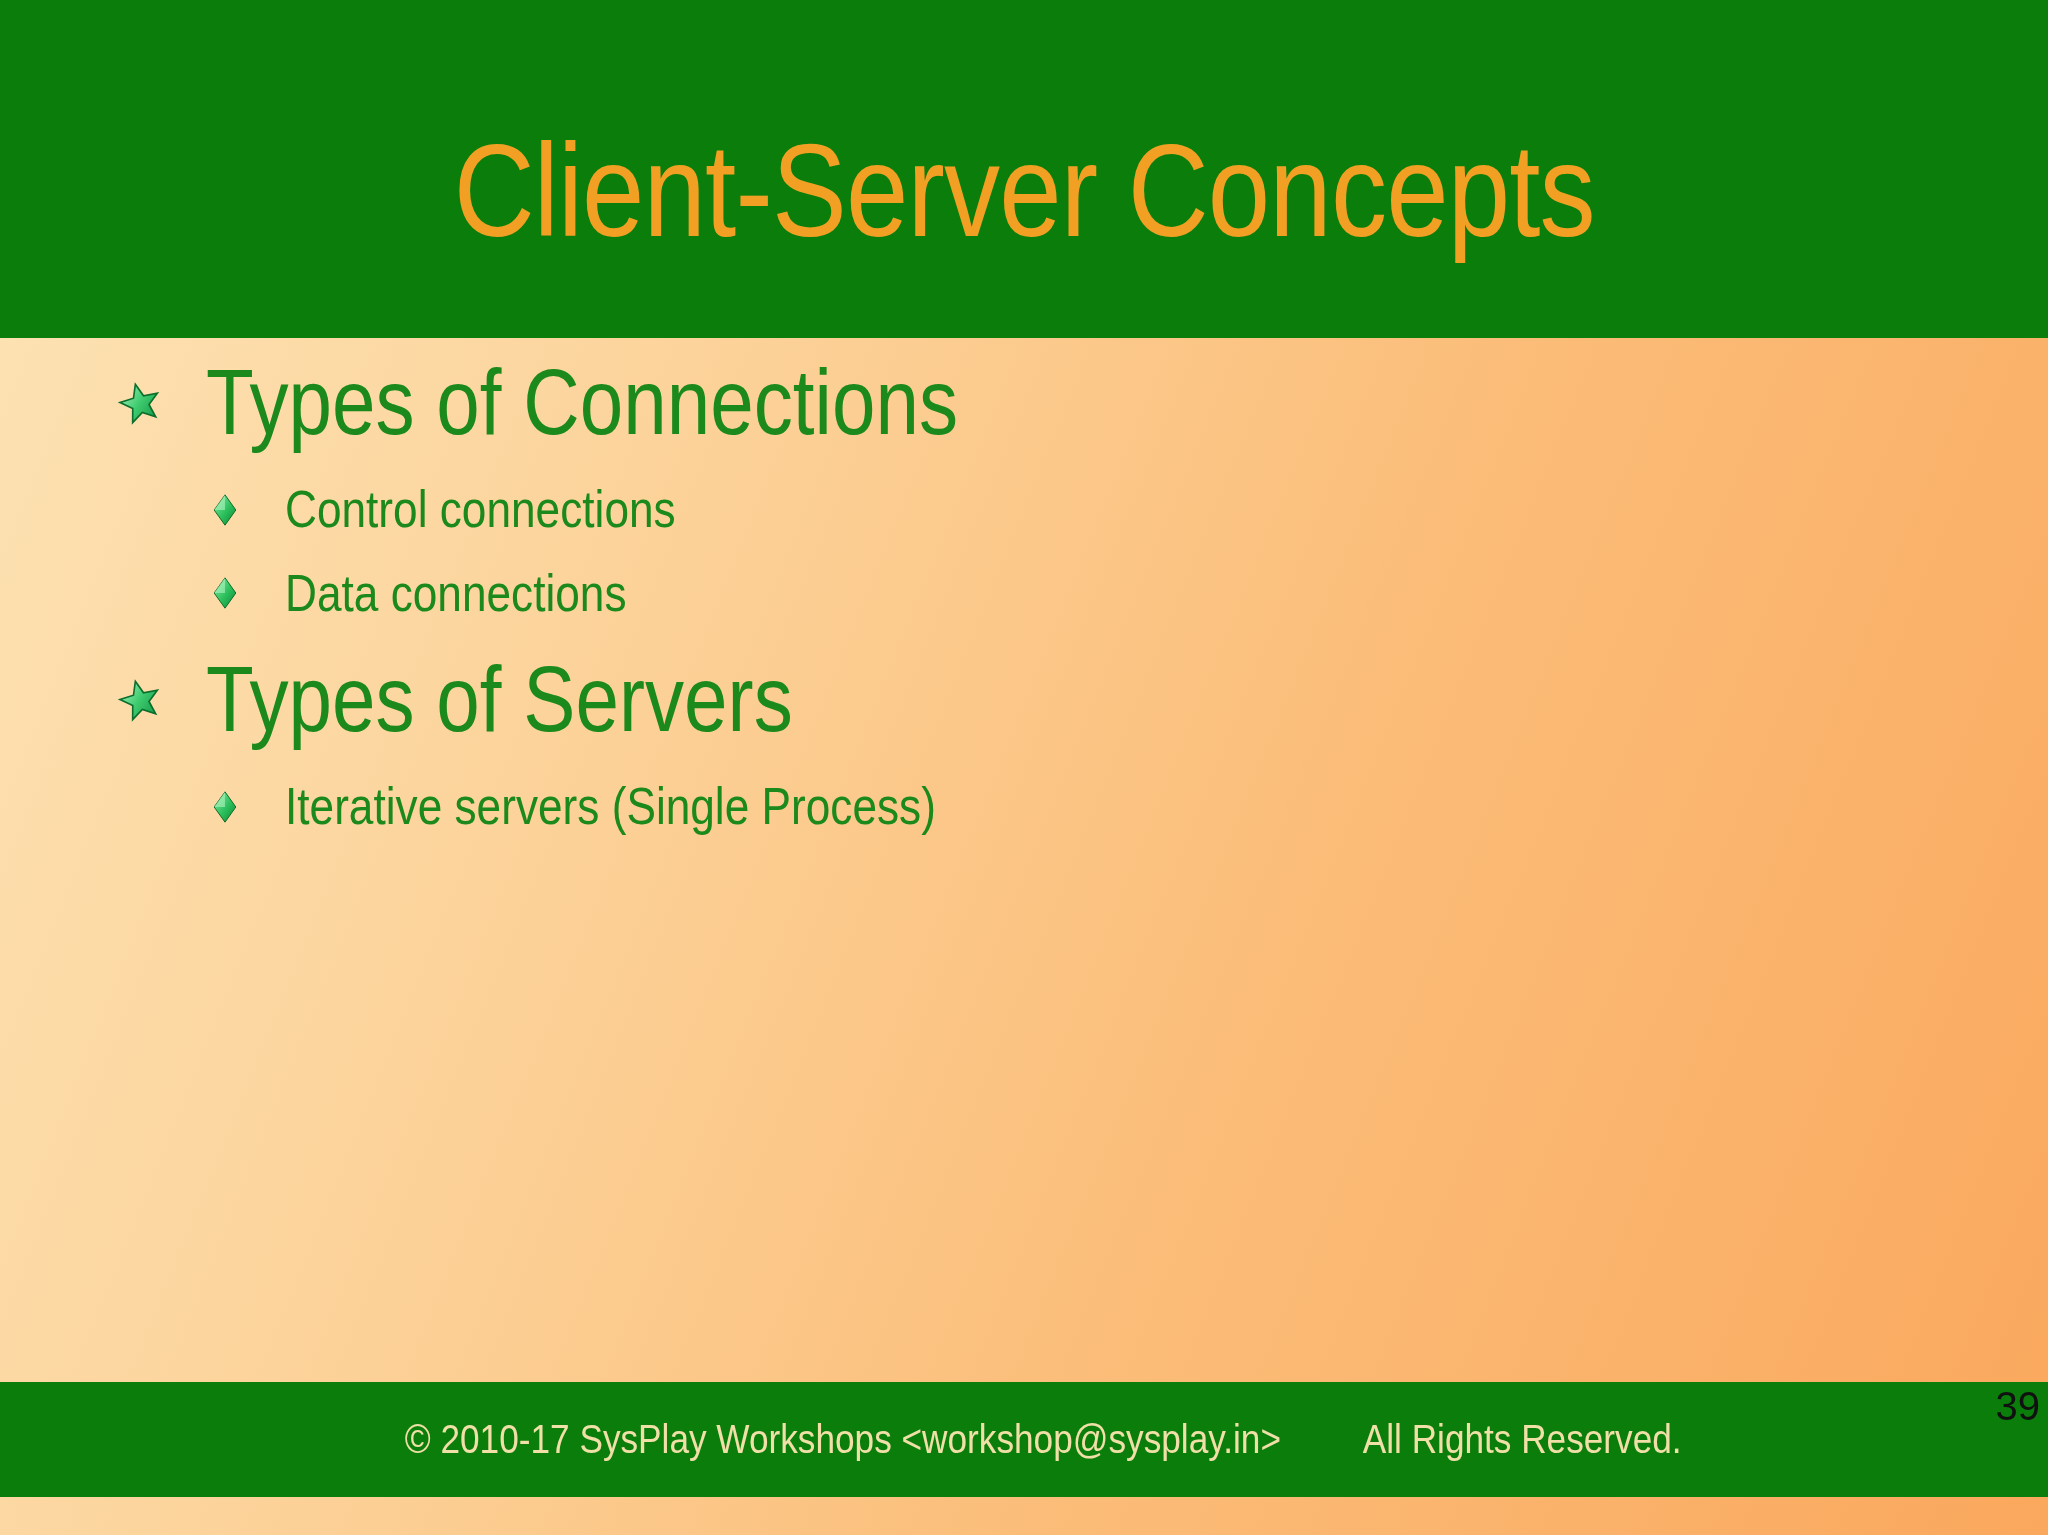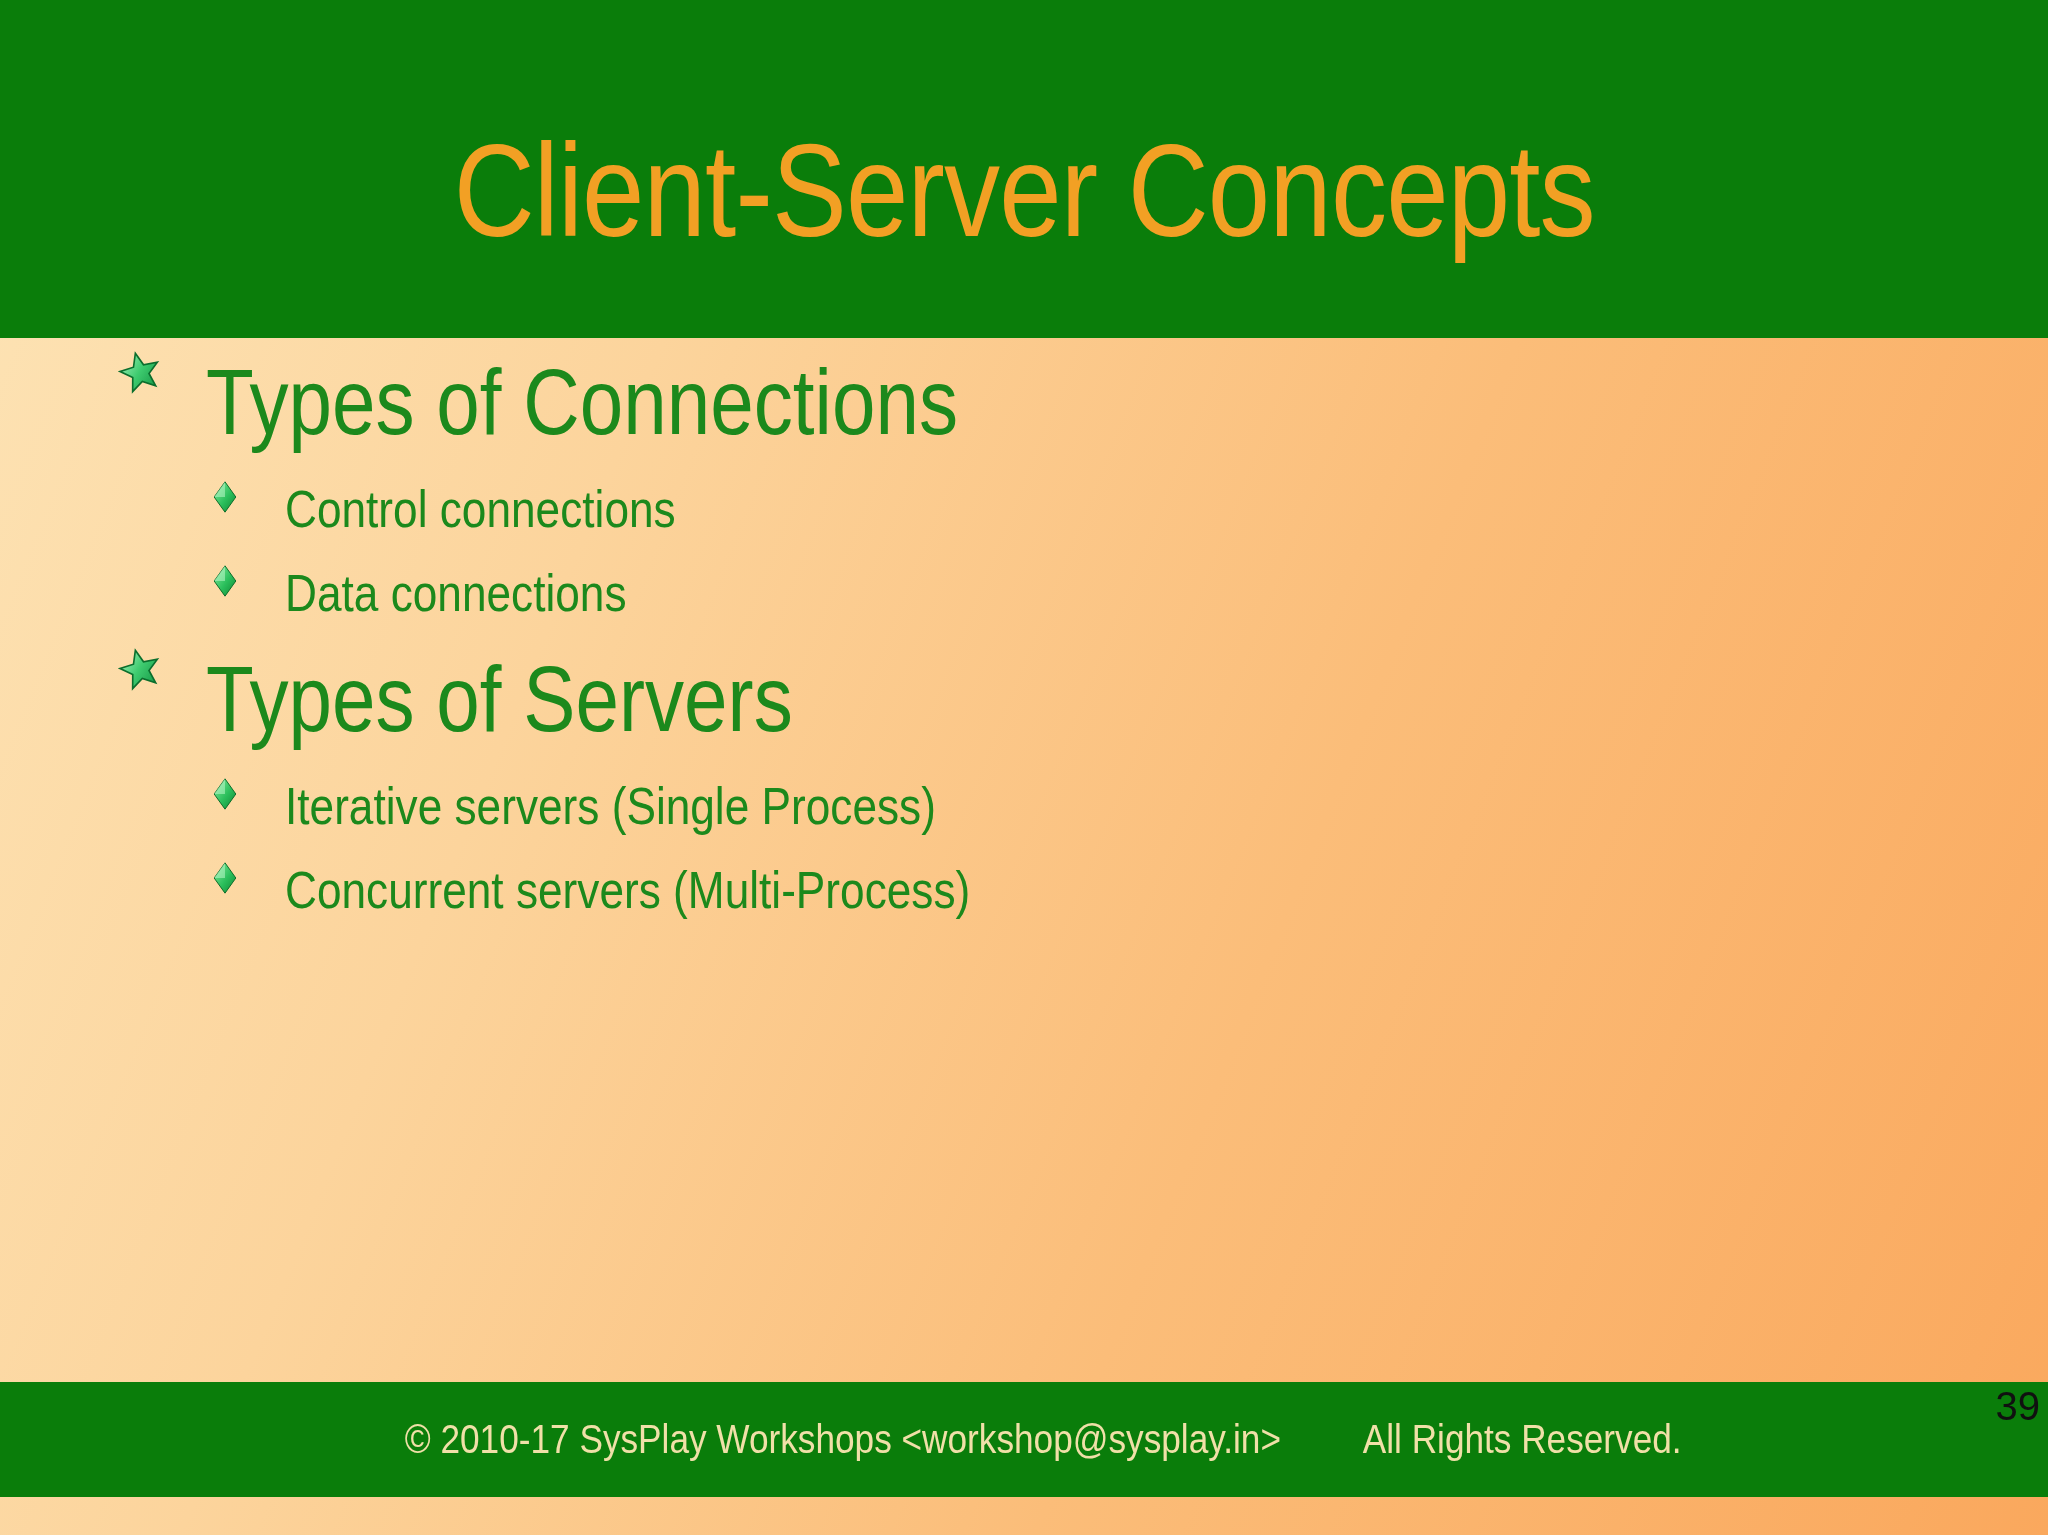--- a/index.html
+++ b/index.html
@@ -46,20 +46,21 @@
   
   .content {
     position: absolute;
     top: 338px;
     left: 0;
     right: 0;
     padding: 12px 40px 0 118px;
   }
   .bullet-row {
     display: flex;
+    align-items: center;
     margin-bottom: 24px;
     color: #1c891c;
   }
   .bullet-row.l1 {
     font-size: 92px;
     line-height: 1.15;
   }
   .bullet-row.l2 {
     font-size: 52px;
     line-height: 1.15;
@@ -185,29 +186,20 @@
     <div class="bullet-row l2">
       <span class="bullet-glyph">
         <svg width="26" height="34" viewBox="0 0 24 30">
           <polygon points="12,1 22,15 12,29 2,15" fill="url(#diaGrad)" stroke="#0a6b28" stroke-width="0.9"></polygon>
           <polygon points="12,1 2,15 12,15" fill="#b9f7c9" opacity="0.55"></polygon>
         </svg>
       </span>
       <span class="bullet-text">Iterative servers (Single Process)</span>
     </div>
 
-    <div class="bullet-row l2">
-      <span class="bullet-glyph">
-        <svg width="26" height="34" viewBox="0 0 24 30">
-          <polygon points="12,1 22,15 12,29 2,15" fill="url(#diaGrad)" stroke="#0a6b28" stroke-width="0.9"></polygon>
-          <polygon points="12,1 2,15 12,15" fill="#b9f7c9" opacity="0.55"></polygon>
-        </svg>
-      </span>
-      <span class="bullet-text">Concurrent servers (Multi-Process)</span>
-    </div>
 
   </div>
 
   <div class="footer-band">
     <span class="footer-line">© 2010-17 SysPlay Workshops &lt;workshop@sysplay.in&gt;</span>
     <span class="footer-line">All Rights Reserved.</span>
   </div>
 
   <div class="page-number">39</div>
 

